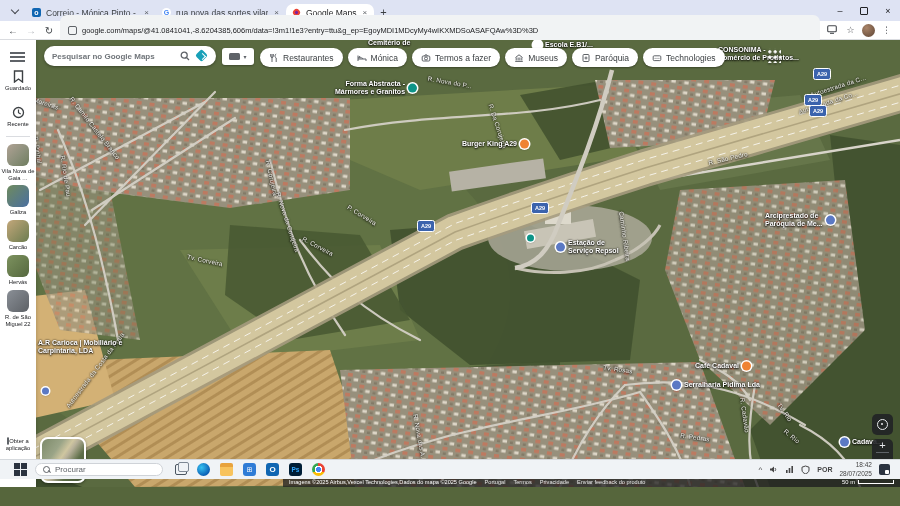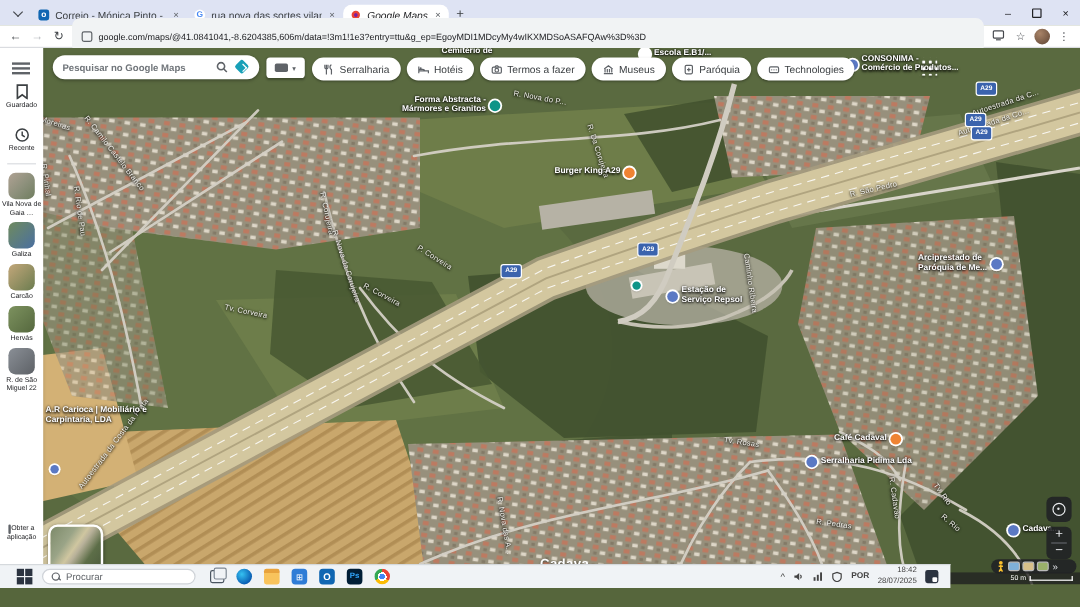--- a/index.html
+++ b/index.html
@@ -4,21 +4,21 @@
 <style>
   html,body{margin:0;padding:0;background:#000;}
   .screen{position:relative;width:900px;height:506px;overflow:hidden;font-family:"Liberation Sans",sans-serif;background:#56663c;}
   
   .tabstrip{position:absolute;left:0;top:0;width:900px;height:21px;background:#dee3f3;display:flex;align-items:flex-end;}
   .tabsearch{width:18px;height:16px;display:flex;align-items:center;justify-content:center;margin:0 2px 2px 6px;}
   .chev{width:5px;height:5px;border-right:1.4px solid #44474d;border-bottom:1.4px solid #44474d;transform:rotate(45deg);margin-top:-2px;}
   .tab{height:17px;display:flex;align-items:center;gap:5px;padding:0 6px;border-radius:7px 7px 0 0;font-size:8.5px;color:#3c4043;max-width:118px;}
   .tab .ttl{white-space:nowrap;overflow:hidden;flex:1;}
   .tab .tclose{font-size:8px;color:#5f6368;padding:0 1px;}
-  .tab.active{background:#fff;color:#202124;font-style:italic;}
+  .tab.active{background:#fff;color:#202124;}
   .fav{width:9px;height:9px;flex:none;border-radius:2px;display:flex;align-items:center;justify-content:center;font-size:7px;font-weight:bold;}
   .fav.outlook{background:#1066b2;color:#fff;border-radius:2px;}
   .fav.google{color:#4285f4;background:#fff;border-radius:50%;}
   .fav.maps{background:transparent;}
   .pin{width:7px;height:7px;background:#ea4335;border-radius:50% 50% 50% 0;transform:rotate(-45deg);position:relative;}
   .pin::after{content:"";position:absolute;left:2.2px;top:2.2px;width:2.6px;height:2.6px;border-radius:50%;background:#7b1fa2;}
   .newtab{margin:0 0 3px 6px;font-size:11px;color:#3c4043;}
   .wctrls{margin-left:auto;display:flex;align-items:center;height:100%;}
   .wc{width:24px;height:100%;display:flex;align-items:center;justify-content:center;font-size:9px;color:#202124;}
   .wc .maxbox{width:6px;height:6px;border:1px solid #202124;border-radius:1px;}
@@ -91,21 +91,21 @@
   
   .google-logo{position:absolute;left:450px;top:424px;color:#fff;font-size:11px;font-weight:bold;letter-spacing:.3px;z-index:5;
                text-shadow:0 1px 2px rgba(0,0,0,.6);}
   .attrib{position:absolute;left:283px;top:437px;width:617px;height:10px;background:rgba(35,35,35,.78);z-index:5;
           display:flex;align-items:center;gap:8px;padding:0 6px;box-sizing:border-box;}
   .attrib .imtxt{color:#fff;font-size:5.6px;white-space:nowrap;}
   .attrib .alink{color:#e8e8e8;font-size:5.6px;white-space:nowrap;}
   .scale{display:flex;align-items:center;gap:3px;color:#fff;font-size:5.8px;margin-left:auto;}
   .scalebar{width:36px;height:4px;border:1px solid #fff;border-top:none;box-sizing:border-box;}
   
-  .taskbar{position:absolute;left:0;top:470px;width:792px;height:19px;background:#f0f3f6;border-top:1px solid #d5d9dd;
+  .taskbar{position:absolute;left:0;top:459px;width:900px;height:19px;background:#f0f3f6;border-top:1px solid #d5d9dd;
            display:flex;align-items:center;z-index:10;}
   .startbtn{width:13px;height:13px;margin-left:14px;display:grid;grid-template-columns:6px 6px;grid-gap:1px;}
   .startbtn span{width:6px;height:6px;background:#2b3340;}
   .tsearch{width:128px;height:13px;background:#fff;border:1px solid #cfd3d8;border-radius:8px;margin-left:8px;
            display:flex;align-items:center;gap:5px;padding:0 7px;box-sizing:border-box;font-size:8px;color:#5f6368;}
   .mag{width:5px;height:5px;border:1.1px solid #5f6368;border-radius:50%;position:relative;flex:none;}
   .mag::after{content:"";position:absolute;left:4px;top:4px;width:3px;height:1.1px;background:#5f6368;transform:rotate(45deg);}
   .ticons{display:flex;align-items:center;gap:10px;margin-left:12px;}
   .ti{width:13px;height:13px;border-radius:3px;position:relative;}
   .ti.taskview{background:transparent;border:1.4px solid #4a5560;border-radius:2px;width:10px;height:9px;}
@@ -391,28 +391,28 @@
     <div class="kbd">
       <span class="kb"></span>
       <span>▾</span>
     </div>
 
     <div class="chips">
       <div class="chip">
         <svg width="10" height="10" viewBox="0 0 10 10">
             <path d="M3 1v4M1.7 1v2.2a1.3 1.3 0 0 0 2.6 0V1M3 5v4M7.2 1c-.9.3-1.4 1.5-1.1 2.8.2.8 1.1 1.2 1.1 1.2V9" fill="none" stroke="#5f6368" stroke-width="1"></path>
           </svg>
-        <span>Serralharia</span>
+        <span>Restaurantes</span>
       </div>
       <div class="chip">
         <svg width="10" height="10" viewBox="0 0 10 10">
             <path d="M1 2.5V8M1 6h8v2M1 4.8h3.2a1.8 1.8 0 0 1 1.8 1.2" fill="none" stroke="#5f6368" stroke-width="1"></path>
             <circle cx="2.6" cy="3.9" r=".8" fill="#5f6368"></circle>
           </svg>
-        <span>Hotéis</span>
+        <span>Mónica</span>
       </div>
       <div class="chip">
         <svg width="10" height="10" viewBox="0 0 10 10">
             <rect x="1.2" y="3" width="7.6" height="5" rx="1" fill="none" stroke="#5f6368" stroke-width="1"></rect>
             <circle cx="5" cy="5.5" r="1.5" fill="none" stroke="#5f6368" stroke-width="1"></circle>
             <path d="M3.5 3l.8-1.2h1.4L6.5 3" fill="none" stroke="#5f6368" stroke-width="1"></path>
           </svg>
         <span>Termos a fazer</span>
       </div>
       <div class="chip">

